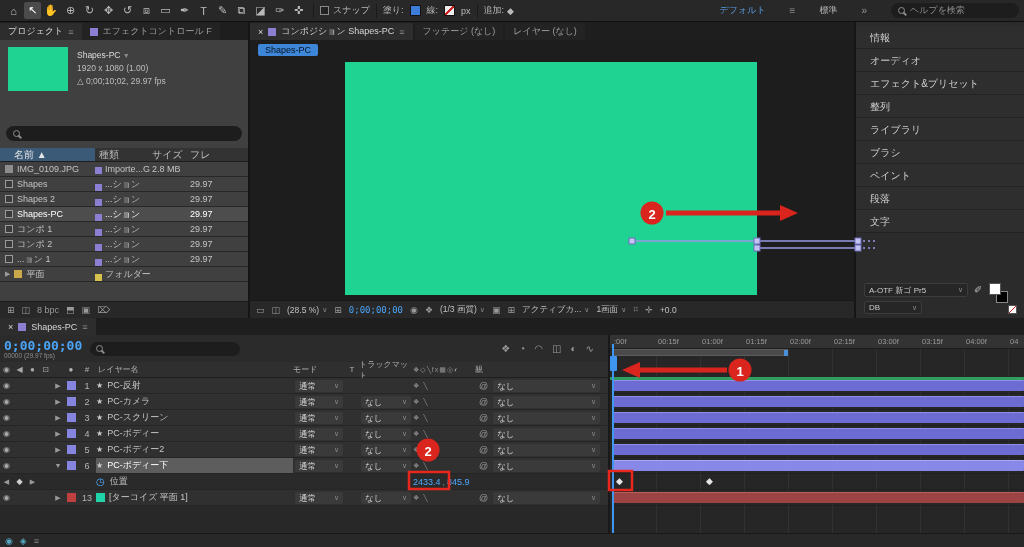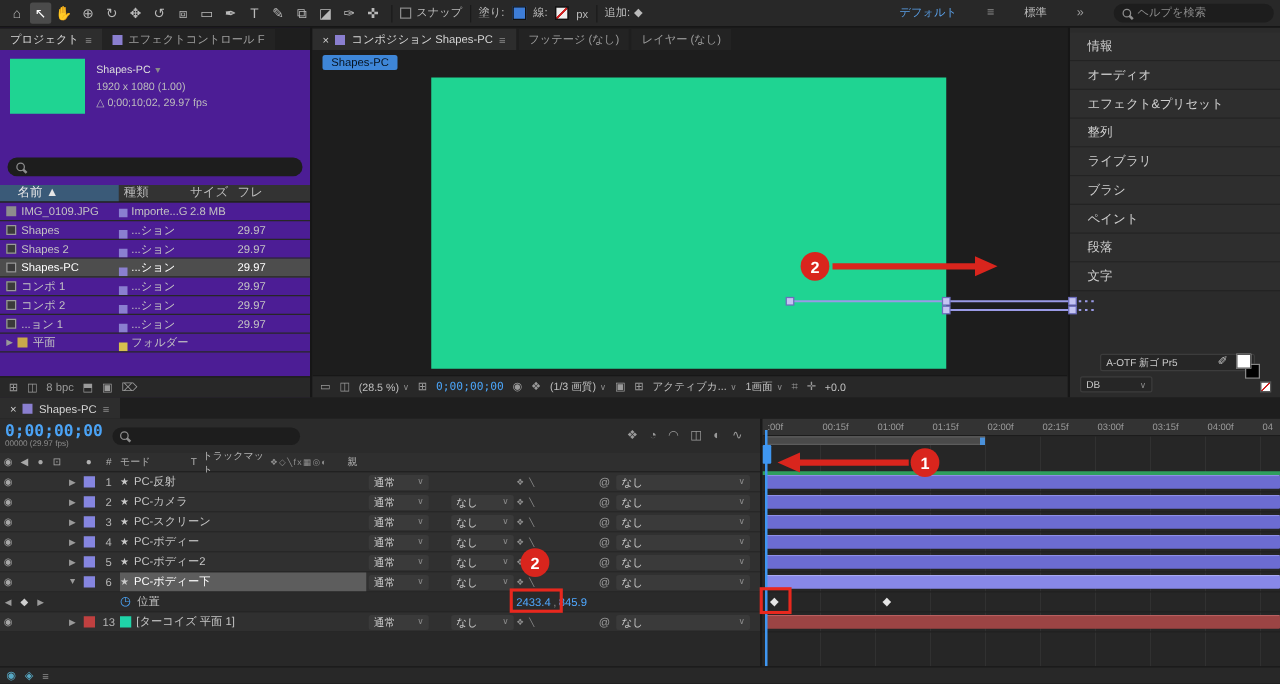--- a/index.html
+++ b/index.html
@@ -28,21 +28,21 @@
 
   
   .tabbar{height:18px;background:#1e1e1e;display:flex;align-items:flex-end;font-size:9px;color:#9e9e9e}
   .tab{height:17px;display:flex;align-items:center;gap:5px;padding:0 8px;background:#232323}
   .tab.active{background:#2d2d2d;color:#d6d6d6}
   .menu-g{color:#8a8a8a}
   .sq{width:8px;height:8px;display:inline-block}
   .purple{background:#8a7fd0}
 
   
-  .project{position:absolute;left:0;top:22px;width:248px;height:296px;background:#4c1d95}
+  .project{position:absolute;left:0;top:22px;width:248px;height:296px;background:#404040}
   .pinfo{display:flex;gap:9px;padding:7px 8px;height:58px}
   .thumb{width:60px;height:44px;background:#1fd492;flex:none}
   .pinfo-txt{font-size:8.5px;color:#bdbdbd;line-height:13px;padding-top:2px}
   .pinfo-txt .pn{color:#dcdcdc}
   .psearch{position:absolute;left:6px;top:104px;width:236px;height:15px;background:#1d1d1d;border-radius:8px;display:flex;align-items:center;padding:0 7px}
   .phead{position:absolute;left:0;top:126px;width:248px;height:14px;background:#333;display:flex;font-size:10px;color:#bbb;line-height:14px;border-bottom:1px solid #1d1d1d}
   .ph-name{width:95px;padding-left:14px;background:#3a5a78;color:#e6e6e6}
   .ph-type{width:57px;padding-left:4px}
   .ph-size{width:38px}
   .ph-fps{flex:1}
@@ -76,21 +76,21 @@
   .cr{color:#8a8a8a;font-size:7px}
   .vtime{color:#4ba3f5;font-family:"DejaVu Sans Mono",monospace;font-size:9px}
   .vexp{color:#c0c0c0}
 
   
   .sidebar{position:absolute;left:856px;top:22px;width:168px;height:296px;background:#2b2b2b}
   #sidebar-panels{padding-top:4px}
   .side-row{height:23px;line-height:23px;padding-left:14px;border-bottom:1px solid #232323;background:#2e2e2e;font-size:10px;color:#cfcfcf}
   .char-extra{position:absolute;left:0;top:257px;width:168px;height:39px}
   .dd-big{position:absolute;background:#262626;border:1px solid #3c3c3c;border-radius:2px;display:flex;align-items:center;justify-content:space-between;padding:0 4px;font-size:8px;color:#ccc}
-  .char-font{left:24px;top:4px;width:124px;height:14px}
+  .char-font{left:8px;top:4px;width:104px;height:14px}
   .char-style{left:8px;top:22px;width:58px;height:13px}
   .eyedrop{position:absolute;left:118px;top:5px;color:#bbb;font-size:10px}
   .charsw-b{position:absolute;left:140px;top:12px;width:12px;height:12px;background:#000;border:1px solid #888}
   .charsw-w{position:absolute;left:133px;top:4px;width:12px;height:12px;background:#fff;border:1px solid #555}
   .charsw-none{position:absolute;left:152px;top:26px;width:9px;height:9px;background:linear-gradient(135deg,#fff 44%,#c22 44%,#c22 56%,#fff 56%);border:1px solid #555}
 
   
   .timeline{position:absolute;left:0;top:318px;width:1024px;height:229px;background:#282828}
   .tl-tabbar{height:17px;background:#1e1e1e;display:flex;align-items:flex-end;font-size:9px;color:#9e9e9e}
   .tl-toolbar{position:absolute;left:0;top:17px;width:608px;height:27px;display:flex;align-items:center;gap:8px;padding:0 4px;background:#2b2b2b}
@@ -464,20 +464,21 @@
         <span class="mini">◉</span>
         <span class="mini">◀</span>
         <span class="mini">●</span>
         <span class="mini">⊡</span>
       </div>
       <div class="c-exp"></div>
       <div class="c-label">
           <span>●</span>
         </div>
       <div class="c-num">#</div>
+      <div class="c-name hd">レイヤー名</div>
       <div class="c-mode hd">モード</div>
       <div class="c-t hd">T</div>
       <div class="c-trk hd">トラックマット</div>
       <div class="c-sw hd">❖◇╲fx▦◎◐</div>
       <div class="c-parent hd">親</div>
     </div>
     <div id="tl-rows">
         <div class="tl-row">
           <div class="c-av">
             <span class="mini">◉</span>

